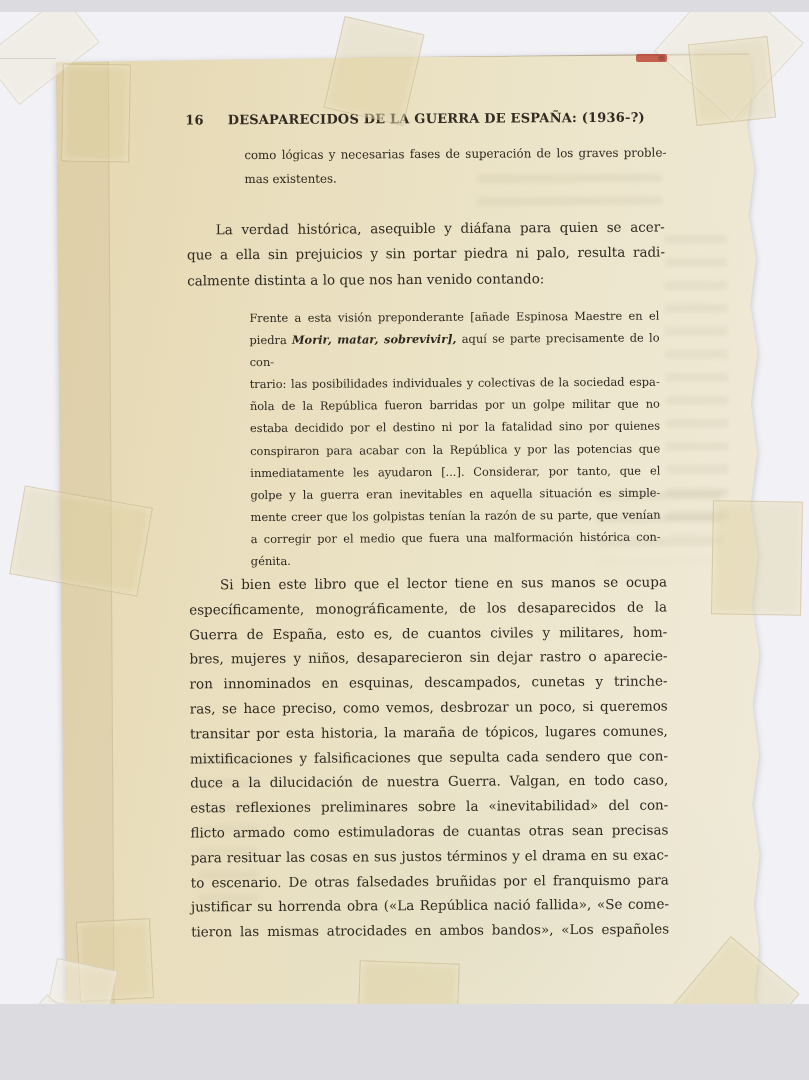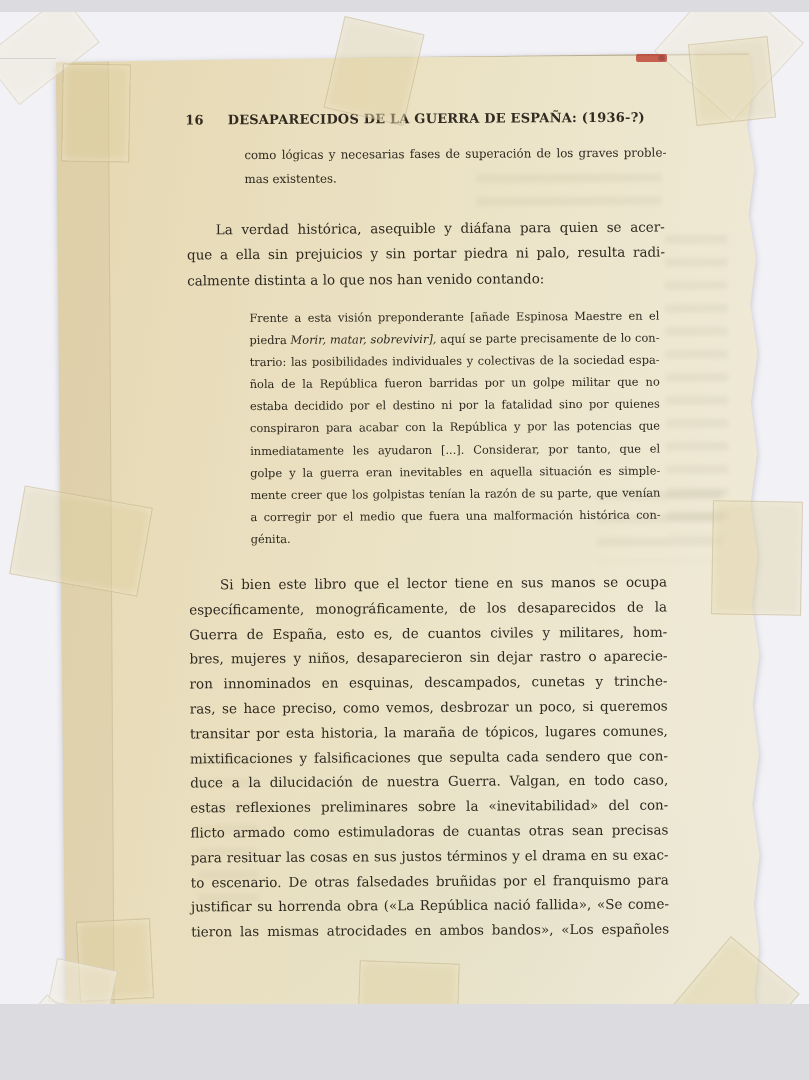--- a/index.html
+++ b/index.html
@@ -33,21 +33,21 @@
   .g2 { left:420px; top:120px; width:185px; height:42px; }
   .g3 { left:538px; top:438px; width:125px; height:70px; }
   .g4 { left:138px; top:700px; width:60px; height:160px; opacity:.35; }
 
   .header { position:absolute; left:129px; top:56px; display:flex; gap:24px;
     font-weight:bold; font-size:13px; letter-spacing:.2px; color:#322a20; white-space:nowrap; }
 
   .block { position:absolute; }
   .tl { text-align:justify; text-align-last:justify; }
   .flush .tl:last-child { text-align-last:left; }
-  .it { font-style:italic; }
+  .it { font-style:italic;font-weight:bold; }
   .b1 { left:188px; top:87px;  width:422px; font-size:11.8px; line-height:24px; }
   .b2 { left:130px; top:161px; width:478px; font-size:13.5px; line-height:25.3px; }
   .b2 .tl:first-child { text-indent:29px; }
   .b3 { left:192px; top:251px; width:410px; font-size:11.4px; line-height:22.1px; }
   .b4 { left:130px; top:516px; width:478px; font-size:13.5px; line-height:24.8px; }
   .b4 .tl:first-child { text-indent:31px; }
 
   .tape { position:absolute; background:rgba(222,208,160,0.42);
     border:1px solid rgba(175,160,118,0.30);
     box-shadow:inset 0 0 10px rgba(255,255,250,0.35); }

